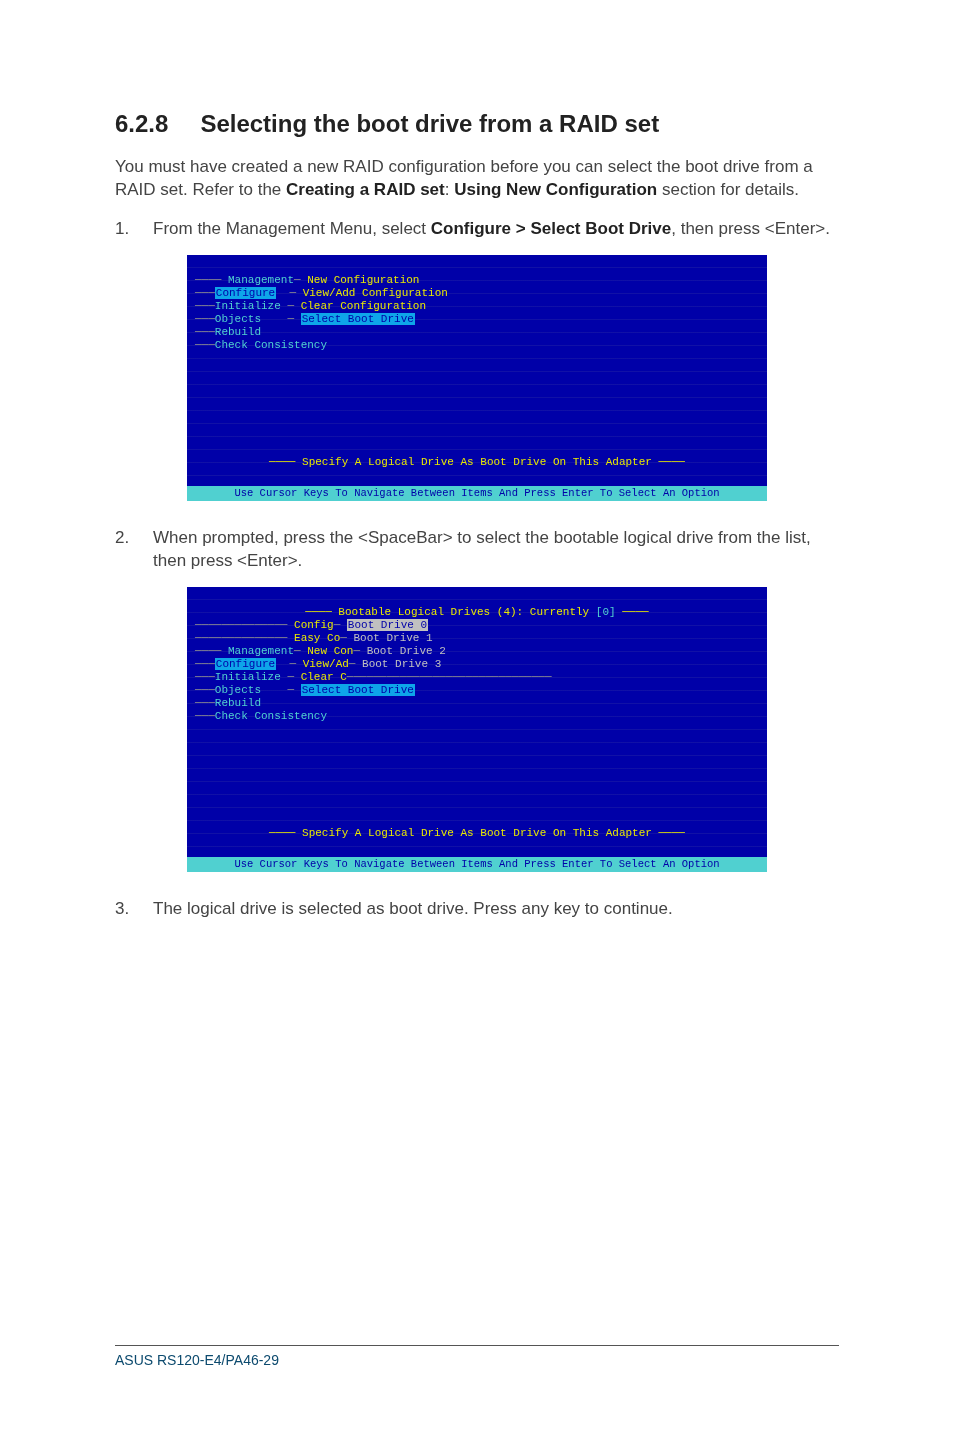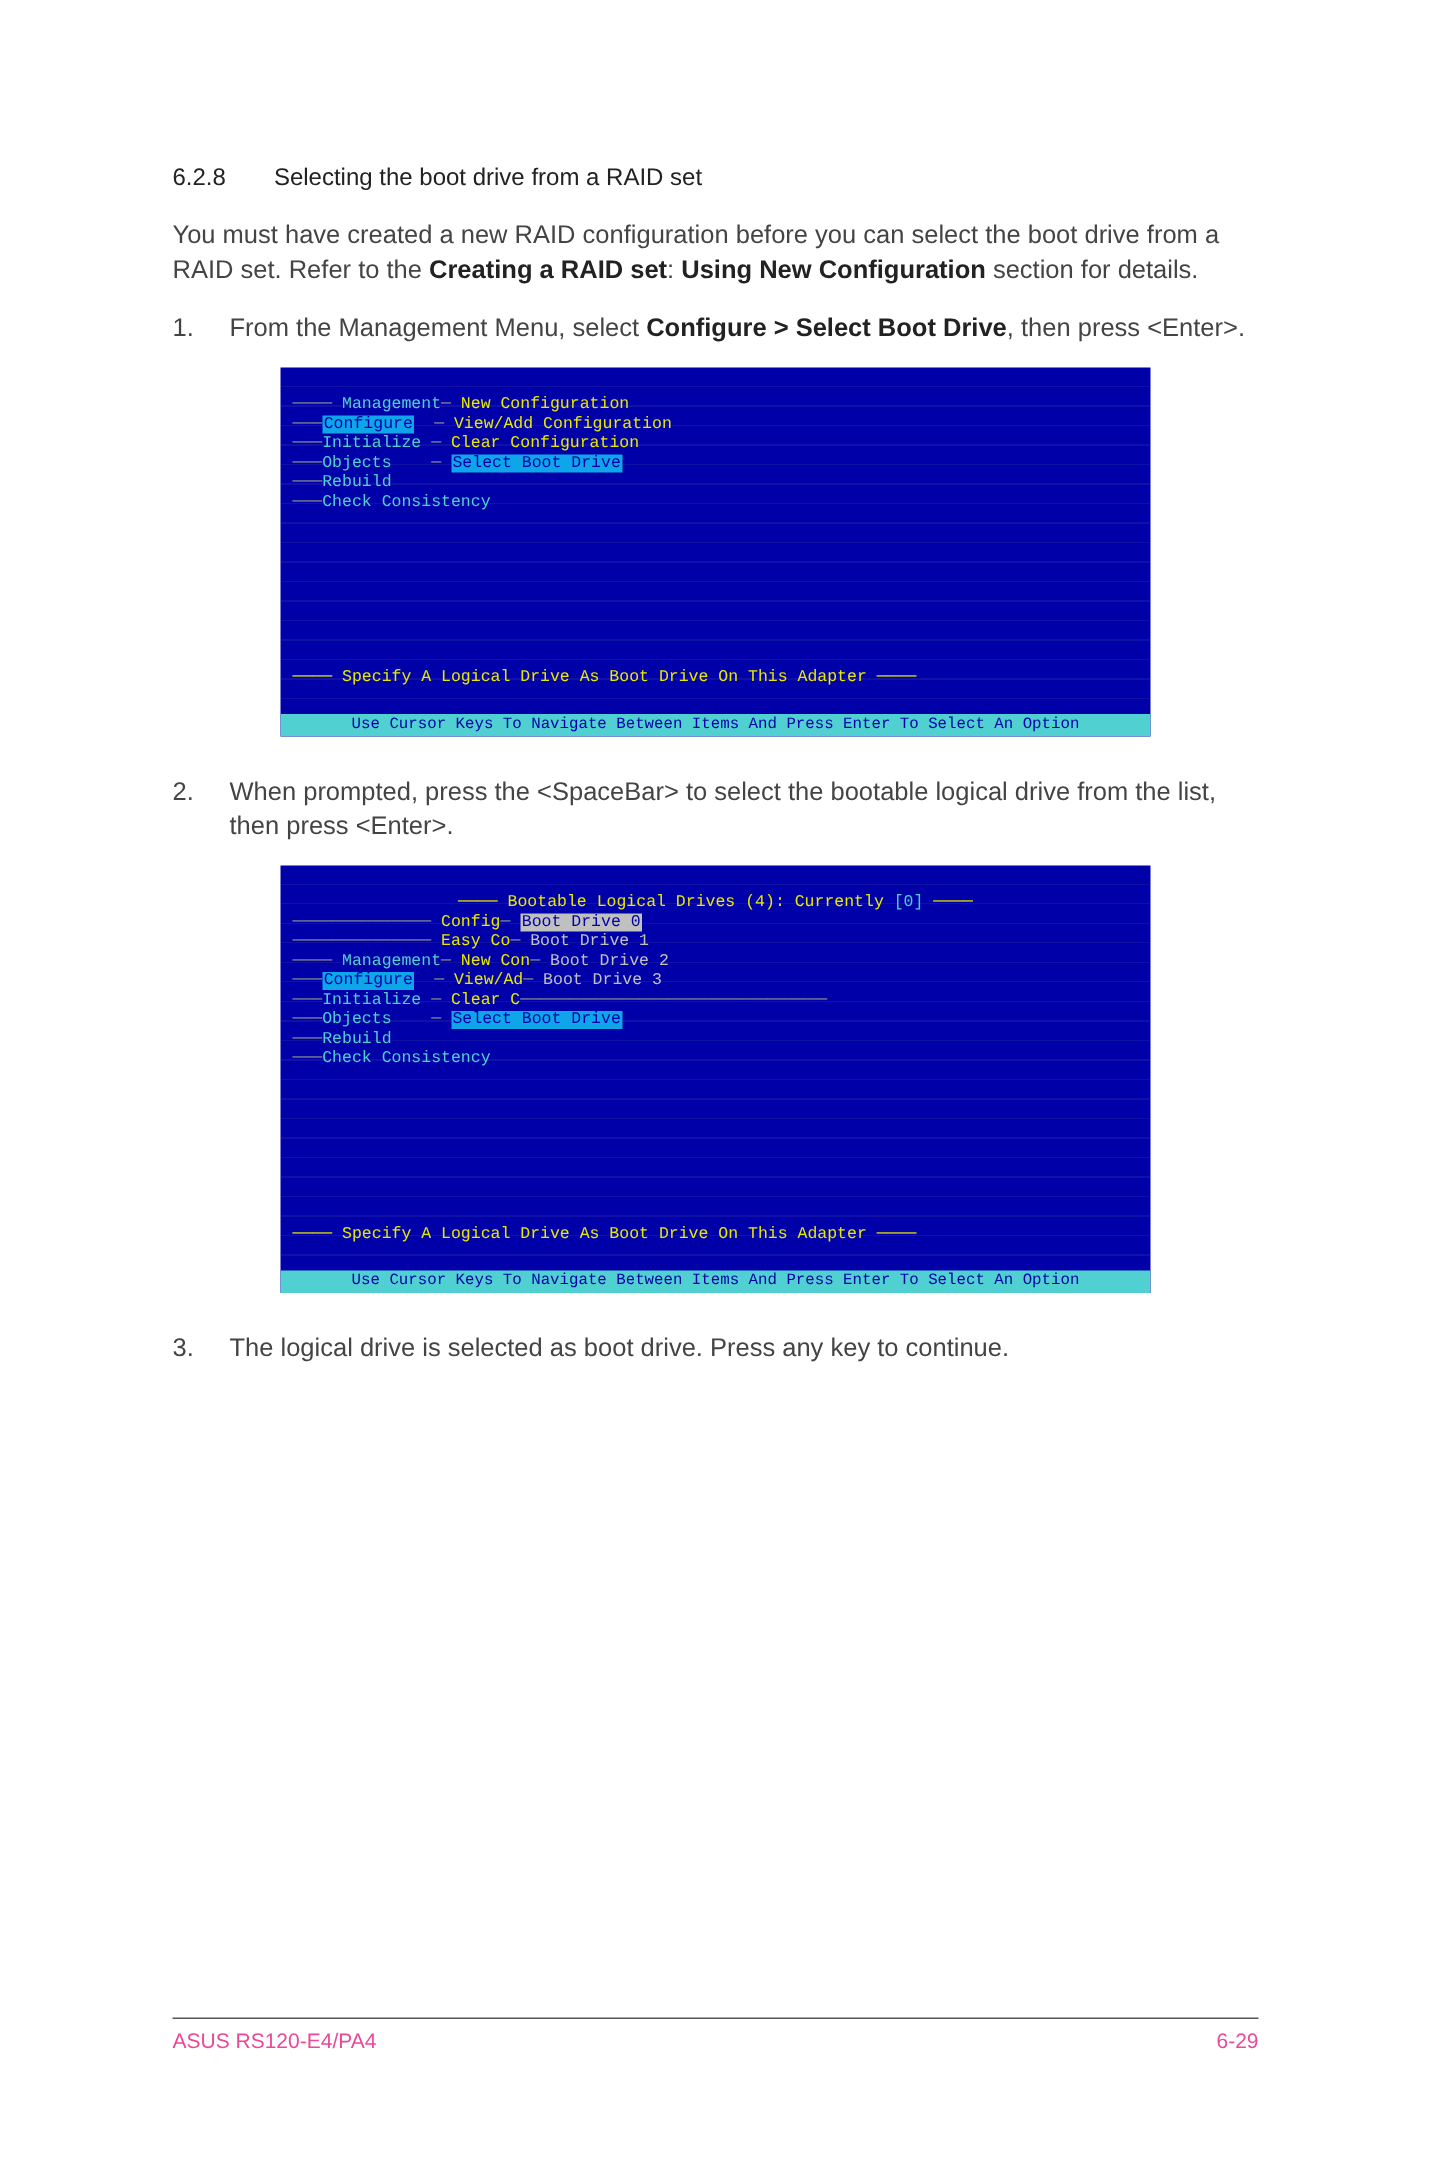--- a/index.html
+++ b/index.html
@@ -8,22 +8,22 @@
     background: #fff;
     width: 954px;
     height: 1438px;
     position: relative;
     color: #333;
   }
   .page {
     padding: 110px 115px 0 115px;
   }
   h2 {
-    font-size: 16px;
-    font-weight: normal;
+    font-size: 24px;
+    font-weight: bold;
     color: #222;
     margin-bottom: 18px;
   }
   h2 .secnum { display: inline-block; margin-right: 32px; }
   p.body {
     font-size: 17px;
     line-height: 1.35;
     color: #444;
     margin-bottom: 16px;
   }
@@ -84,20 +84,21 @@
   .hilite2{ background: #c0c0c0; color: #0000a8; padding: 0 1px; }
   .term-title {
     text-align: center;
     color: #e8e800;
     position: relative;
   }
   .term .spacer { height: 13px; position: relative; }
   .term .spacer.big { height: 100px; }
   .term-msg {
     position: relative;
+    text-align: center;
     color: #e8e800;
     margin-top: 4px;
   }
   .term-foot {
     position: relative;
     background: #50d0d0;
     color: #0000a8;
     text-align: center;
     margin: 4px -8px 0 -8px;
     padding: 1px 0;
@@ -106,23 +107,22 @@
 
   
   .page-footer {
     position: absolute;
     left: 115px;
     right: 115px;
     bottom: 70px;
     border-top: 1px solid #555;
     padding-top: 6px;
     display: flex;
-    justify-content: space-between;
     font-size: 14px;
-    color: #ec4899;
+    color: #0c4a6e;
   }
 </style>
 </head>
 <body>
 
 <div class="page">
 
   <h2>
     <span class="secnum">6.2.8</span><span>Selecting the boot drive from a RAID set</span>
   </h2>

